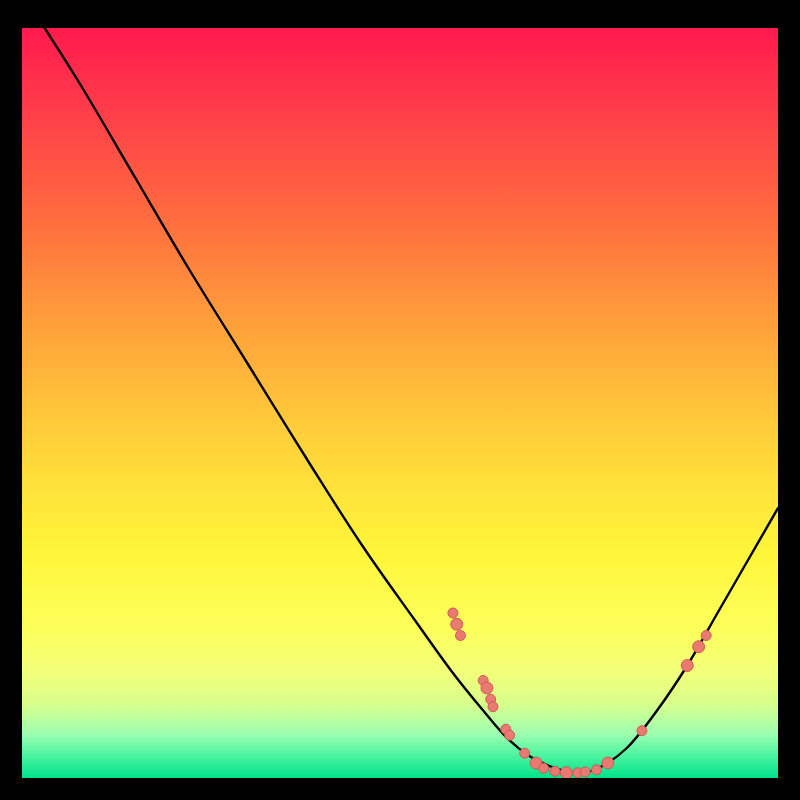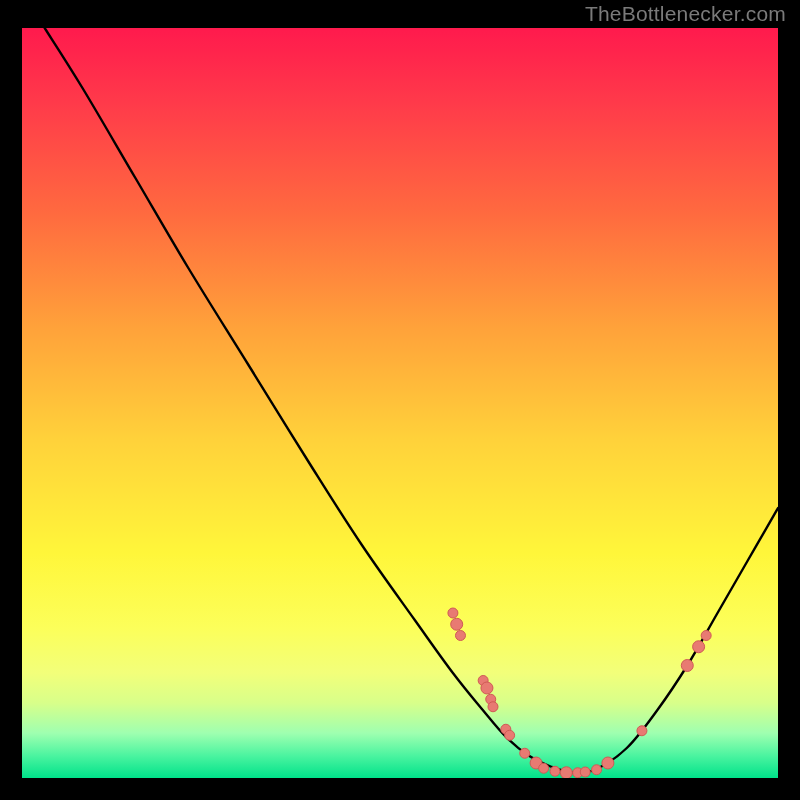--- a/index.html
+++ b/index.html
@@ -52,21 +52,20 @@
   }
   svg.overlay {
     position: absolute;
     inset: 0;
   }
 </style>
 </head>
 <body>
 
 <div class="frame">
-  <div class="attribution">TheBottlenecker.com</div>
 
   <div class="plot">
     <div class="gradient"></div>
     <svg class="overlay" viewBox="0 0 756 750" preserveAspectRatio="none">
       <path id="curve-path" fill="none" stroke="#000000" stroke-width="2.4" stroke-linecap="round" stroke-linejoin="round" d="M 22.68 0.00 C 29.48 10.80, 44.15 33.00, 60.48 60.00 C 76.81 87.00, 94.35 117.60, 113.40 150.00 C 132.45 182.40, 145.91 206.25, 166.32 240.00 C 186.73 273.75, 205.03 302.40, 226.80 337.50 C 248.57 372.60, 266.87 402.60, 287.28 435.00 C 307.69 467.40, 321.15 489.15, 340.20 517.50 C 359.25 545.85, 376.79 569.55, 393.12 592.50 C 409.45 615.45, 418.67 628.80, 430.92 645.00 C 443.17 661.20, 451.63 671.02, 461.16 682.50 C 470.69 693.98, 475.68 700.65, 483.84 708.75 C 492.00 716.85, 498.36 722.10, 506.52 727.50 C 514.68 732.90, 521.04 735.64, 529.20 738.75 C 537.36 741.86, 543.72 744.35, 551.88 744.75 C 560.04 745.15, 565.03 745.46, 574.56 741.00 C 584.09 736.54, 593.91 730.53, 604.80 720.00 C 615.69 709.47, 624.15 697.35, 635.04 682.50 C 645.93 667.65, 654.39 655.05, 665.28 637.50 C 676.17 619.95, 684.63 603.90, 695.52 585.00 C 706.41 566.10, 714.87 551.40, 725.76 532.50 C 736.65 513.60, 750.56 489.45, 756.00 480.00"></path>
       <g id="marker-layer">
           <circle cx="430.92" cy="585.00" r="5" fill="#e87a72" stroke="#d05a55" stroke-width="1"></circle>
           <circle cx="434.70" cy="596.25" r="6" fill="#e87a72" stroke="#d05a55" stroke-width="1"></circle>
           <circle cx="438.48" cy="607.50" r="5" fill="#e87a72" stroke="#d05a55" stroke-width="1"></circle>
           <circle cx="461.16" cy="652.50" r="5" fill="#e87a72" stroke="#d05a55" stroke-width="1"></circle>

